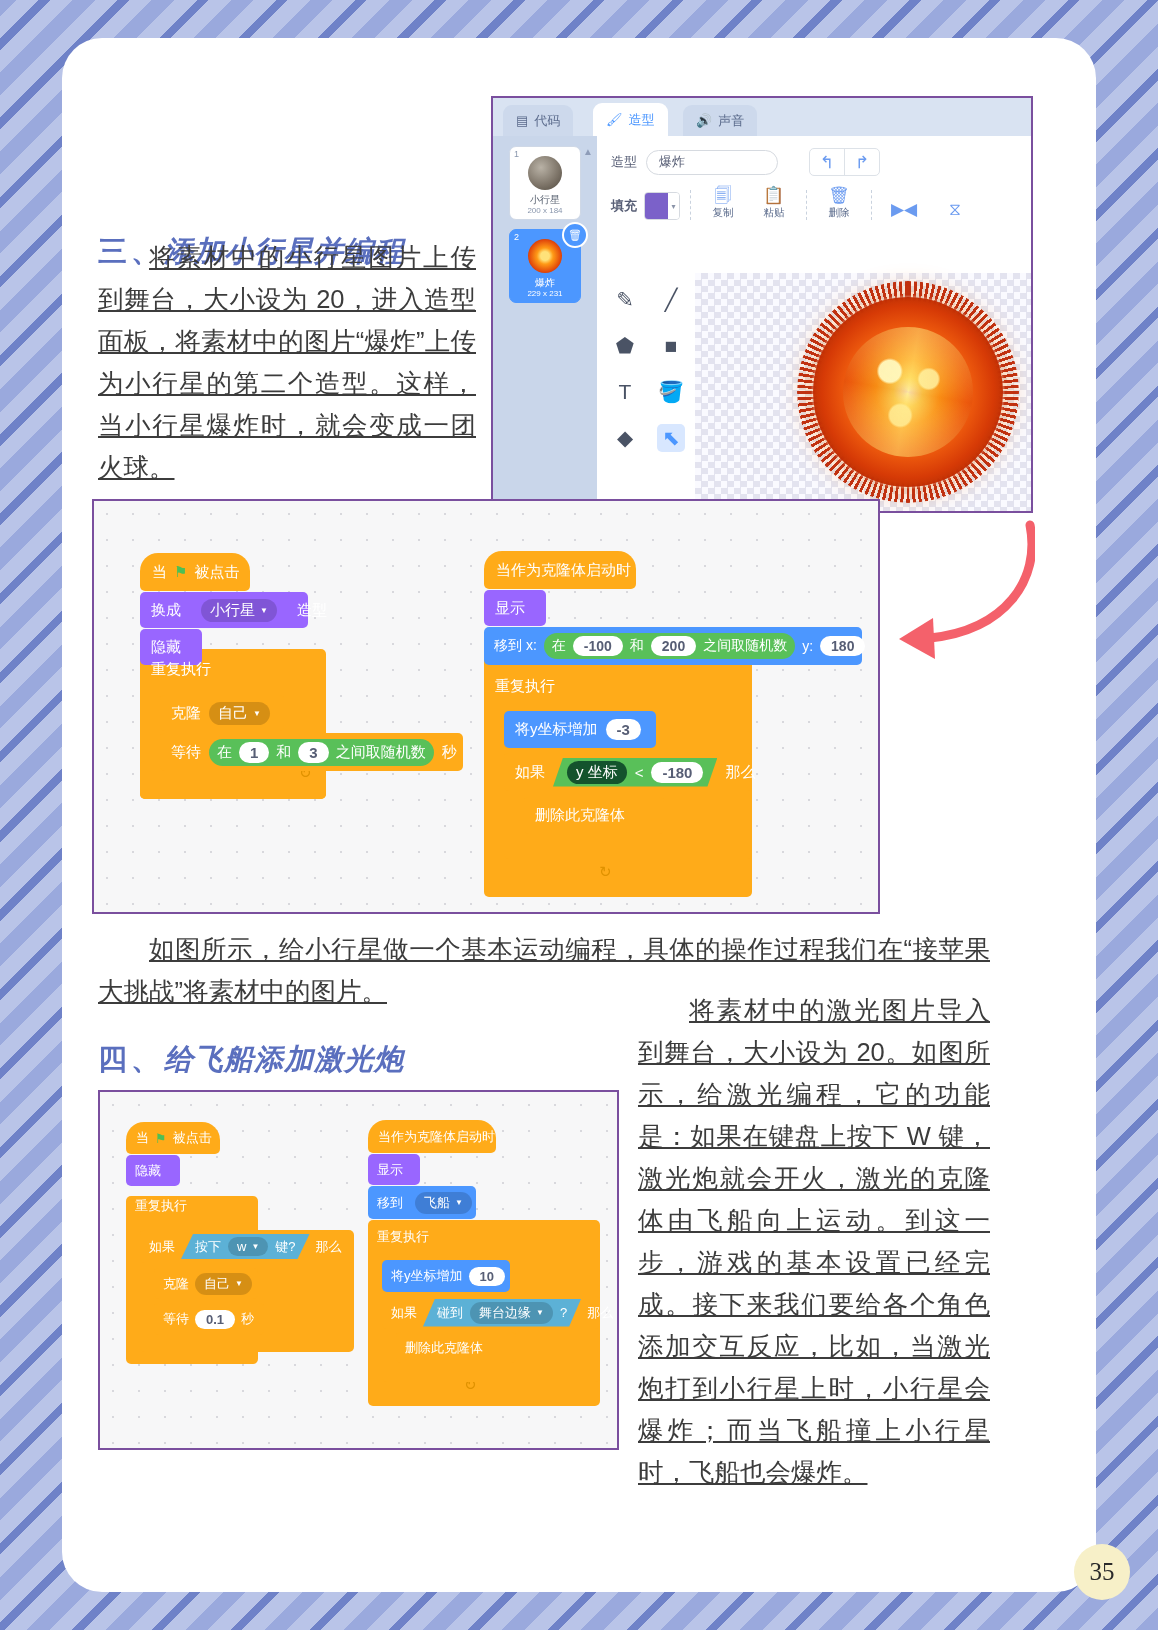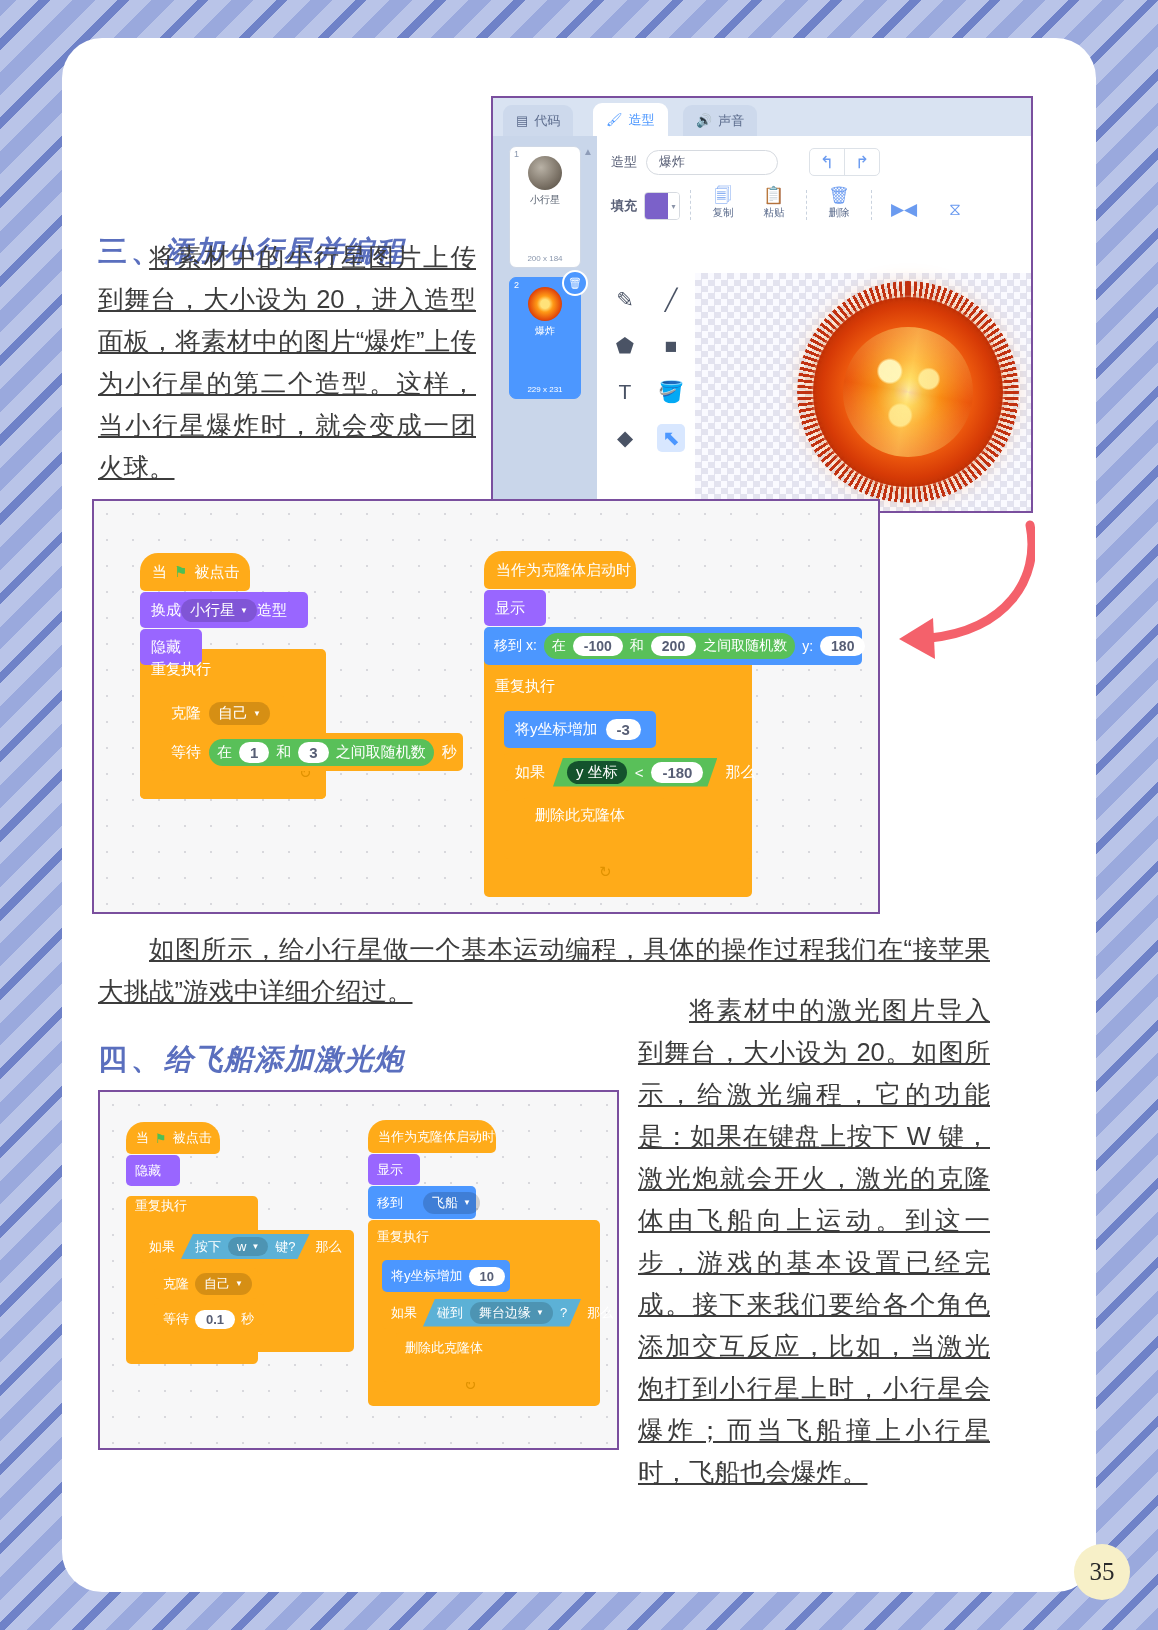--- a/index.html
+++ b/index.html
@@ -66,21 +66,21 @@
   .scroll-arrow{position:absolute;right:4px;top:10px;font-size:10px;color:#8e9cb8;}
   .cost{
     width:70px;border-radius:7px;background:#fff;border:1px solid #cfd8e6;
     position:relative;padding:5px 0 4px;text-align:center;
   }
   .cost.sel{background:#4c97ff;border-color:#4c97ff;color:#fff;}
   .cost .idx{position:absolute;left:4px;top:2px;font-size:9px;color:#8a97ad;}
   .cost.sel .idx{color:#fff;}
   .cost .thumb{width:34px;height:34px;margin:4px auto 3px;border-radius:50%;}
   .cost .nm{font-size:10px;line-height:13px;color:#57606f;}
-  .cost .sz{font-size:8px;color:#8a97ad;margin-top:48px;}
+  .cost .sz{font-size:8px;color:#8a97ad;}
   .cost.sel .nm,.cost.sel .sz{color:#fff;}
   .trash-badge{
     position:absolute;right:-8px;top:-8px;width:22px;height:22px;border-radius:50%;
     background:#4c97ff;border:2px solid #fff;color:#fff;font-size:11px;
     display:flex;align-items:center;justify-content:center;
   }
   .ed-right{flex:1;background:#fff;position:relative;}
   .row1{display:flex;align-items:center;padding:12px 0 0 14px;gap:9px;}
   .lbl{font-size:13px;color:#575e75;}
   .name-input{
@@ -285,21 +285,21 @@
   <div class="cwrap" style="left:46px;top:148px;width:186px;height:150px;"></div>
   <div class="cwrap" style="left:46px;top:260px;width:186px;height:38px;"></div>
   <div class="loopar" style="left:205px;top:263px;">↻</div>
 
   <div class="blk ev hat" style="left:46px;top:52px;width:110px;height:38px;padding:0 12px;gap:7px;font-size:15px;">
     <span>当</span>
     <span class="flagic">⚑</span>
     <span>被点击</span>
   </div>
 
-  <div class="blk look" style="left:46px;top:91px;width:168px;height:36px;padding:0 11px;gap:0;font-size:15px;">
+  <div class="blk look" style="left:46px;top:91px;width:168px;height:36px;padding:0 11px;gap:20px;font-size:15px;">
     <span>换成</span>
     <span class="oval">
       <span>小行星</span>
       <span class="carrot">▼</span>
     </span>
     <span>造型</span>
   </div>
 
   <div class="blk look" style="left:46px;top:128px;width:62px;height:36px;padding:0 11px;font-size:15px;">隐藏</div>
 
@@ -359,21 +359,21 @@
       <span class="oval" style="background:#14532d;">y 坐标</span>
       <span>&lt;</span>
       <span class="num-in">-180</span>
     </span>
     <span>那么</span>
   </div>
 
   <div class="blk ctl" style="left:430px;top:296px;width:140px;height:37px;padding:0 11px;font-size:15px;">删除此克隆体</div>
 </div>
 
-<div class="body-txt indent" style="left:98px;top:928px;width:892px;">如图所示，给小行星做一个基本运动编程，具体的操作过程我们在“接苹果大挑战”游戏中详细介绍过。</div>
+<div class="body-txt indent" style="left:98px;top:928px;width:892px;">如图所示，给小行星做一个基本运动编程，具体的操作过程我们在“接苹果大挑战”将素材中的图片。</div>
 
 <div class="h-sec" style="left:98px;top:1040px;">
   <span class="num">四、</span><span>给飞船添加激光炮</span>
 </div>
 
 <div class="body-txt indent" style="left:638px;top:989px;width:352px;">将素材中的激光图片导入到舞台，大小设为 20。如图所示，给激光编程，它的功能是：如果在键盘上按下 W 键，激光炮就会开火，激光的克隆体由飞船向上运动。到这一步，游戏的基本设置已经完成。接下来我们要给各个角色添加交互反应，比如，当激光炮打到小行星上时，小行星会爆炸；而当飞船撞上小行星时，飞船也会爆炸。</div>
 
 <div class="codepanel" id="code2">
 
   <div class="cwrap" style="left:26px;top:104px;width:132px;height:168px;"></div>
@@ -418,21 +418,21 @@
   </div>
 
   <div class="cwrap" style="left:268px;top:128px;width:232px;height:186px;"></div>
   <div class="loopar" style="left:364px;top:284px;">↻</div>
   <div class="cwrap" style="left:282px;top:192px;width:218px;height:98px;"></div>
 
   <div class="blk ev hat" style="left:268px;top:28px;width:128px;height:33px;padding:0 10px;font-size:13px;">当作为克隆体启动时</div>
 
   <div class="blk look" style="left:268px;top:62px;width:52px;height:31px;padding:0 9px;font-size:13px;">显示</div>
 
-  <div class="blk mot" style="left:268px;top:94px;width:108px;height:33px;padding:0 9px;gap:20px;font-size:13px;">
+  <div class="blk mot" style="left:268px;top:94px;width:108px;height:33px;padding:0 9px;gap:12px;font-size:13px;">
     <span>移到</span>
     <span class="oval">
       <span>飞船</span>
       <span class="carrot">▼</span>
     </span>
   </div>
 
   <div class="blk ctl" style="left:268px;top:128px;width:112px;height:34px;padding:0 9px;font-size:13px;background:none;">重复执行</div>
 
   <div class="blk mot" style="left:282px;top:168px;width:128px;height:32px;padding:0 9px;gap:6px;font-size:13px;">

